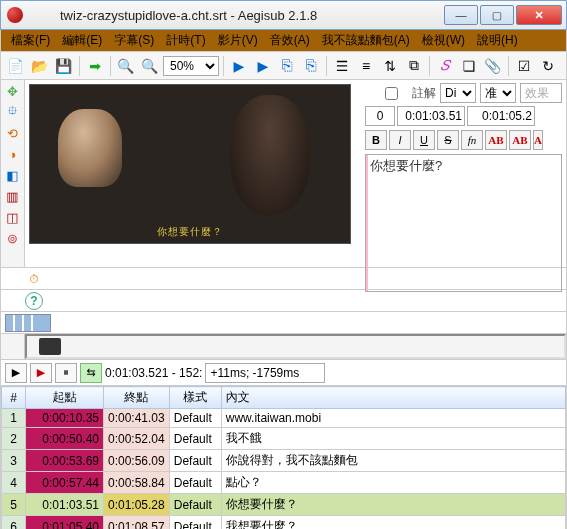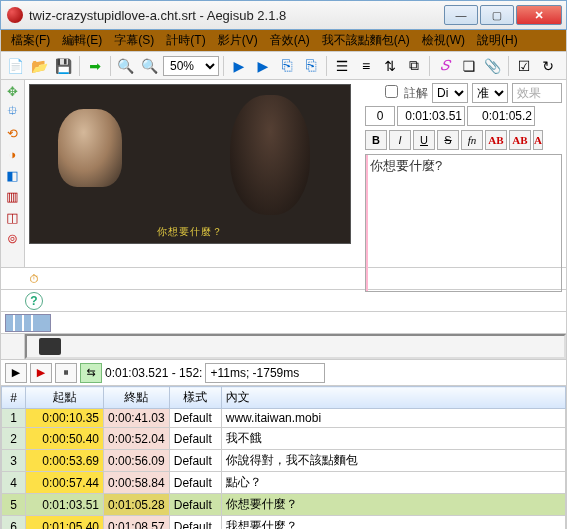--- a/index.html
+++ b/index.html
@@ -1,19 +1,19 @@
 <!DOCTYPE html>
 <html><head>
 <meta charset="utf-8">
 <style>
 * { box-sizing: border-box; margin: 0; padding: 0; font-family: "Microsoft JhengHei", "PMingLiU", Tahoma, sans-serif; }
 body { width: 567px; height: 529px; background: #fff; overflow: hidden; font-size: 12px; }
 
 
-.titlebar { height: 30px; background: linear-gradient(#f8f8f8,#e8e8e8); border: 1px solid #7aa7d0; display:flex; align-items:center; padding:0 4px 0 6px; }
+.titlebar { height: 30px; background: linear-gradient(#f8f8f8,#e8e8e8); border: 1px solid #7aa7d0; display:flex; align-items:center; padding:0 4px 0 6px;gap:31px; }
 .titlebar .app-icon { width:16px; height:16px; border-radius:50%; background: radial-gradient(circle at 30% 30%, #e55, #900); margin-right:6px; }
 .titlebar .title-text { flex:1; color:#222; font-size:13px; }
 .winbtns { display:flex; gap:2px; }
 .winbtn { width:34px; height:20px; border:1px solid #6b8eb0; background: linear-gradient(#e8f0fa,#cfe0f0); border-radius:2px; display:flex; align-items:center; justify-content:center; font-size:11px; color:#333; }
 .winbtn.close { width:46px; background: linear-gradient(#f08070,#d33); color:#fff; font-weight:bold; }
 
 
 .menubar { height:22px; background:#a16207; border:1px solid #ccc; border-top:none; display:flex; align-items:center; padding:0 4px; font-size:12px; }
 .menubar span { padding:2px 6px; color:#000; }
 
@@ -29,21 +29,21 @@
 .sidetool .sb { width:18px; height:18px; font-size:13px; display:flex; align-items:center; justify-content:center; }
 
 .vidcol { width:336px; padding:4px; }
 .videobox { width:322px; height:160px; background:#2a2420; position:relative; overflow:hidden; border:1px solid #555; }
 .videobox::before { content:""; position:absolute; left:28px; top:24px; width:64px; height:78px; background: radial-gradient(ellipse at 40% 30%, #d4b89a 0%, #a07d5e 50%, #3a2f26 100%); border-radius:40% 40% 30% 30%; }
 .videobox::after { content:""; position:absolute; right:40px; top:10px; width:80px; height:120px; background: radial-gradient(ellipse at 50% 30%, #5a4336 0%, #241b16 80%); border-radius:45%; opacity:.9; }
 .vidsub { position:absolute; bottom:4px; left:0; right:0; text-align:center; color:#e0c840; font-size:10px; letter-spacing:1px; }
 
 .editcol { flex:1; padding:2px 4px; }
 .editrow1 { display:flex; align-items:center; gap:4px; height:22px; }
-.editrow1 label.chk { display:flex; align-items:flex-start; gap:6px; font-size:12px; color:#555;padding-left:20px; }
+.editrow1 label.chk { display:flex; align-items:center; gap:14px; font-size:12px; color:#555;padding-left:20px; }
 .selbox { width:36px; height:20px; border:1px solid #aaa; background:#fff; font-size:12px; }
 .effectbox { flex:1; height:20px; border:1px solid #aaa; background:#fff; color:#aaa; padding:0 4px; display:flex; align-items:center; }
 .editrow2 { display:flex; gap:2px; height:22px; margin-top:2px; }
 .timefield { width:68px; height:20px; border:1px solid #aaa; background:#fff; font-size:12px; padding:0 2px; text-align:right; }
 .timefield.small { width:30px; text-align:center; }
 .editrow3 { display:flex; gap:2px; height:22px; margin-top:2px; }
 .fbtn { width:22px; height:20px; border:1px solid #aaa; background:#f4f4f4; font-size:11px; display:flex; align-items:center; justify-content:center; font-family: "Times New Roman", serif; }
 .fbtn.ab { color:#c00; font-family:Tahoma; font-weight:bold; }
 .subtext { width:100%; height:138px; border:1px solid #aaa; margin-top:2px; padding:2px 4px; font-size:13px; color:#333; resize:none; }
 .pinkcaret { background: linear-gradient(90deg, #ffb6d0 0, #ffb6d0 2px, transparent 2px); }
@@ -67,21 +67,21 @@
 .pbtn.green { background:#c8f0c0; border-color:#7b7; }
 .timelabel { font-size:12px; }
 .shiftbox { width:120px; height:20px; border:1px solid #aaa; background:#fff; padding:0 4px; font-size:12px; display:flex; align-items:center; }
 
 
 .gridwrap { border:1px solid #ccc; border-top:none; height:163px; overflow:auto; }
 table.grid { border-collapse:collapse; width:100%; font-size:12px; }
 table.grid th { background:linear-gradient(#f7fbff,#d6e6fb); border:1px solid #b7c6db; padding:2px 4px; text-align:center; font-weight:normal; height:20px; }
 table.grid td { border:1px solid #ccc; padding:2px 4px; height:18px; white-space:nowrap; }
 table.grid td.num { text-align:center; background:#d9ead6; width:24px; }
-table.grid td.st { background:#fde047; text-align:right; width:78px; }
+table.grid td.st { background:#be185d; text-align:right; width:78px; }
 table.grid td.en { background:#f6dcd6; text-align:right; width:56px; }
 table.grid td.sty { width:52px; }
 table.grid tr.sel td { background:#cde3a8 !important; }
 table.grid tr.sel td.en { background:#e2d46a !important; }
 </style>
 </head>
 <body>
 
 <div class="titlebar">
   <div class="app-icon"></div>

